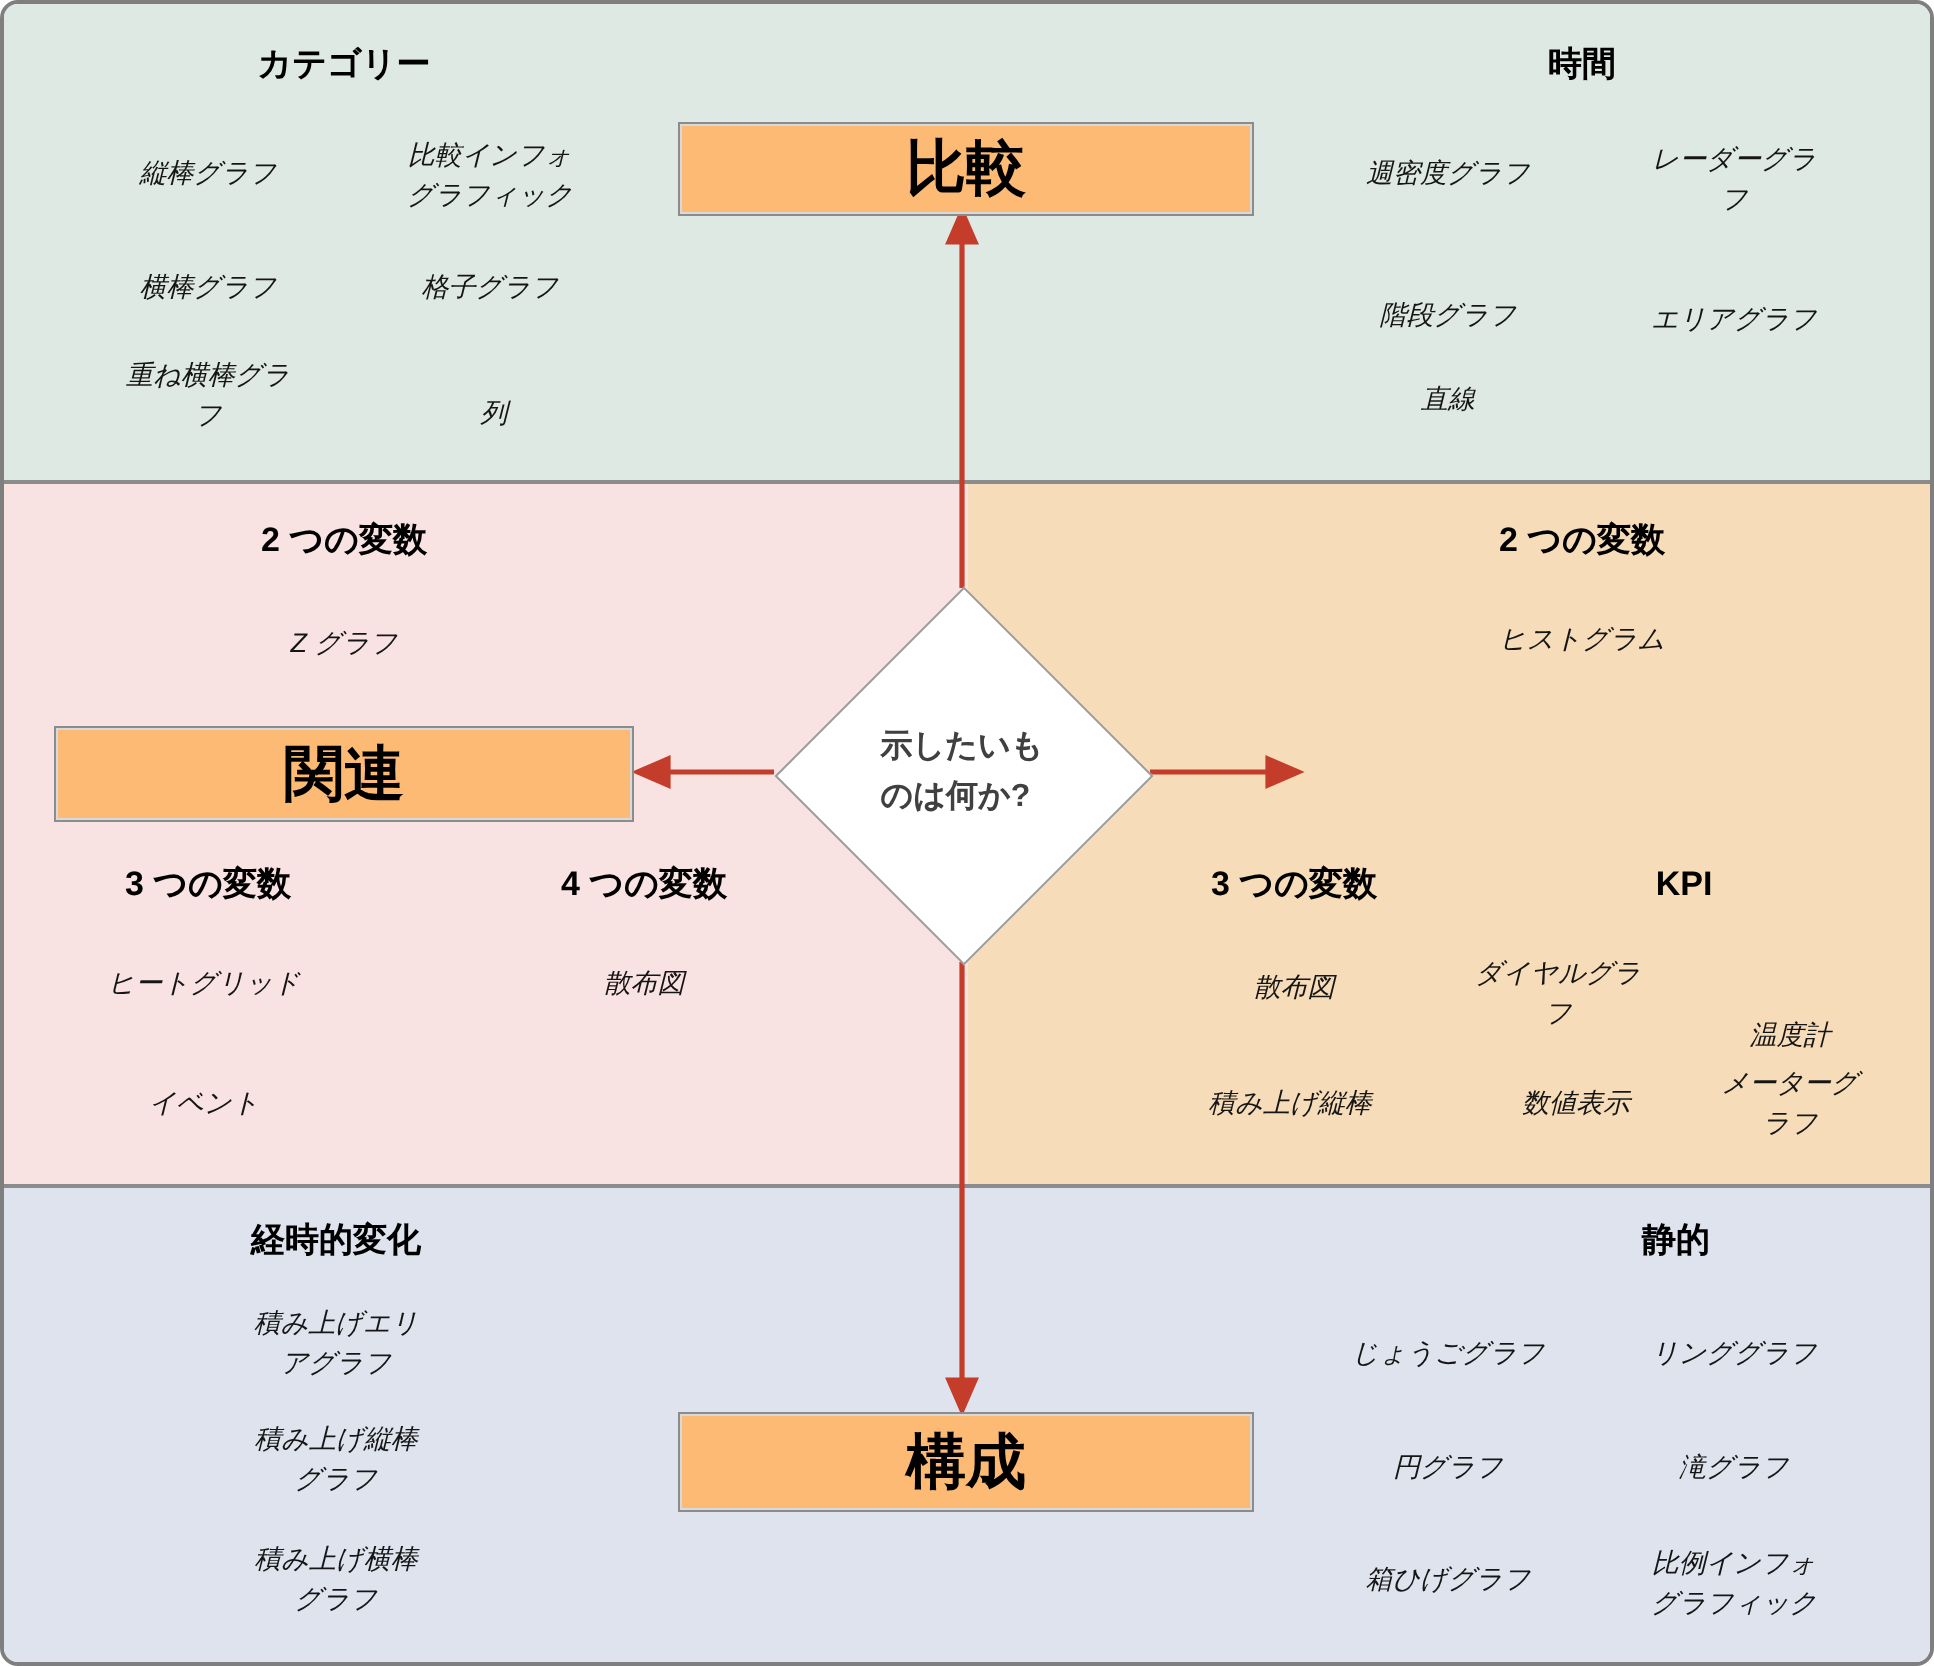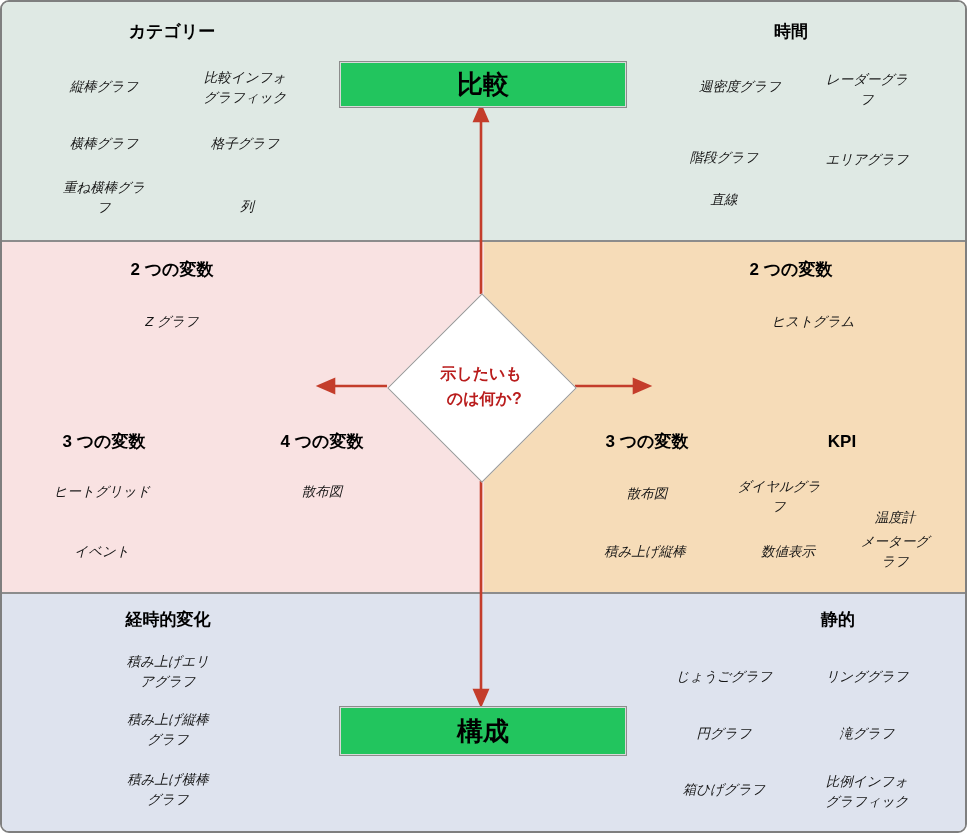--- a/index.html
+++ b/index.html
@@ -28,77 +28,77 @@
     white-space:pre-line;
     text-align:center;
     line-height:1.5;
   }
   .h{font-weight:bold;font-size:17px;color:#000;}
   .it{font-style:italic;font-size:13.5px;color:#151515;}
 
   
   .axis-box{
     position:absolute;
-    background:#22c55e;
+    background:#fdba74;
     border:1.5px solid #8c8c8c;
     box-shadow:0 0 0 1px #d9d9d9 inset;
     display:flex;align-items:center;justify-content:center;
-    font-size:26px;font-weight:bold;color:#000;
+    font-size:30px;font-weight:bold;color:#000;
   }
   #box-compare{left:337px;top:59px;width:286px;height:45px;}
   #box-relation{left:25px;top:361px;width:288px;height:46px;}
   #box-distribution{left:648px;top:360px;width:285px;height:47px;}
   #box-composition{left:337px;top:704px;width:286px;height:48px;}
 
   
   #diamond{
     position:absolute;
     left:413px;top:319px;
     width:132px;height:132px;
     background:#ffffff;
     border:1.5px solid #9a9a9a;
     transform:rotate(45deg);
   }
   #diamond-text{
     position:absolute;
     left:479px;top:385px;
     transform:translate(-50%,-50%);
-    font-size:16px;font-weight:bold;color:#b91c1c;
-    text-align:right;white-space:pre-line;line-height:1.55;
+    font-size:16px;font-weight:bold;color:#404040;
+    text-align:left;white-space:pre-line;line-height:1.55;
   }
 
   
   #arrows{position:absolute;left:0;top:0;width:963px;height:829px;pointer-events:none;}
 
   
   #tl-h {left:170px;top:30px;}
   #tl-0 {left:102px;top:85px;}
   #tl-1 {left:243px;top:86px;}
   #tl-2 {left:102px;top:142px;}
   #tl-3 {left:243px;top:142px;}
   #tl-4 {left:102px;top:196px;}
   #tl-5 {left:245px;top:205px;}
 
   #tr-h {left:789px;top:30px;}
-  #tr-0 {left:722px;top:85px;margin-left:16px;}
+  #tr-0 {left:722px;top:85px;}
   #tr-1 {left:865px;top:88px;}
   #tr-2 {left:722px;top:156px;}
   #tr-3 {left:865px;top:142px;margin-top:16px;}
   #tr-4 {left:722px;top:198px;}
 
   #ml-h2 {left:170px;top:268px;}
   #ml-z  {left:170px;top:320px;}
   #ml-h3 {left:102px;top:440px;}
   #ml-h4 {left:320px;top:440px;}
   #ml-0  {left:100px;top:490px;}
   #ml-1  {left:320px;top:490px;}
   #ml-2  {left:100px;top:550px;}
 
   #mr-h2 {left:789px;top:268px;}
-  #mr-0  {left:811px;top:320px;}
+  #mr-0  {left:789px;top:320px;font-family:Liberation Mono, monospace;}
   #mr-h3 {left:645px;top:440px;}
   #mr-kpi{left:840px;top:440px;}
   #mr-1  {left:645px;top:492px;}
   #mr-2  {left:777px;top:495px;}
   #mr-3  {left:893px;top:516px;}
   #mr-4  {left:643px;top:550px;}
   #mr-5  {left:786px;top:550px;}
   #mr-6  {left:893px;top:550px;}
 
   #bl-h {left:166px;top:618px;}
@@ -136,20 +136,23 @@
       <line x1="385" y1="384" x2="330" y2="384"></line>
       <polygon points="317,384 332,377.5 332,390.5"></polygon>
       <line x1="573" y1="384" x2="634" y2="384"></line>
       <polygon points="647,384 632,377.5 632,390.5"></polygon>
     </g>
   </svg>
 
   <div class="axis-box" id="box-compare">
       <span>比較</span>
     </div>
+  <div class="axis-box" id="box-relation">
+      <span>関連</span>
+    </div>
   <div class="axis-box" id="box-composition">
       <span>構成</span>
     </div>
 
   <div id="diamond"></div>
   <div id="diamond-text">示したいも
 のは何か?</div>
 
   <div class="lbl h" id="tl-h">カテゴリー</div>
   <div class="lbl it" id="tl-0">縦棒グラフ</div>

